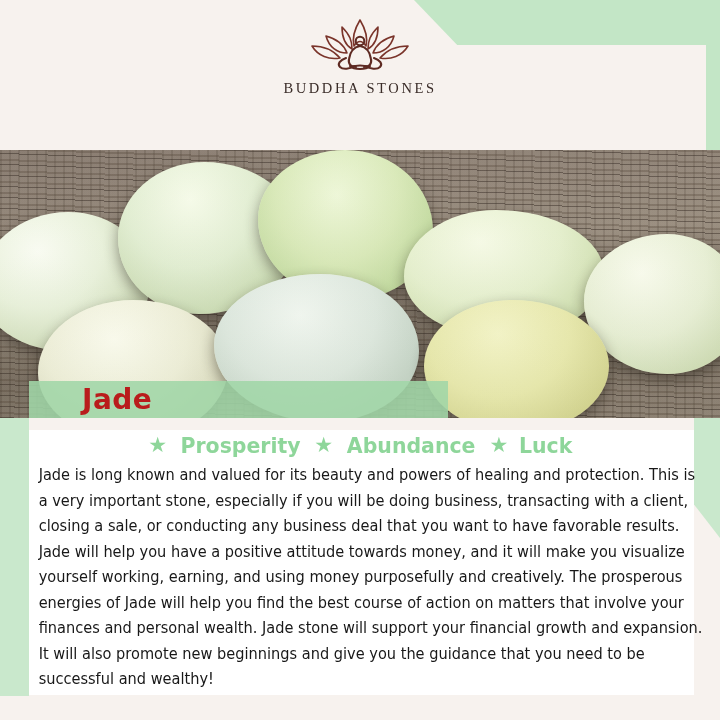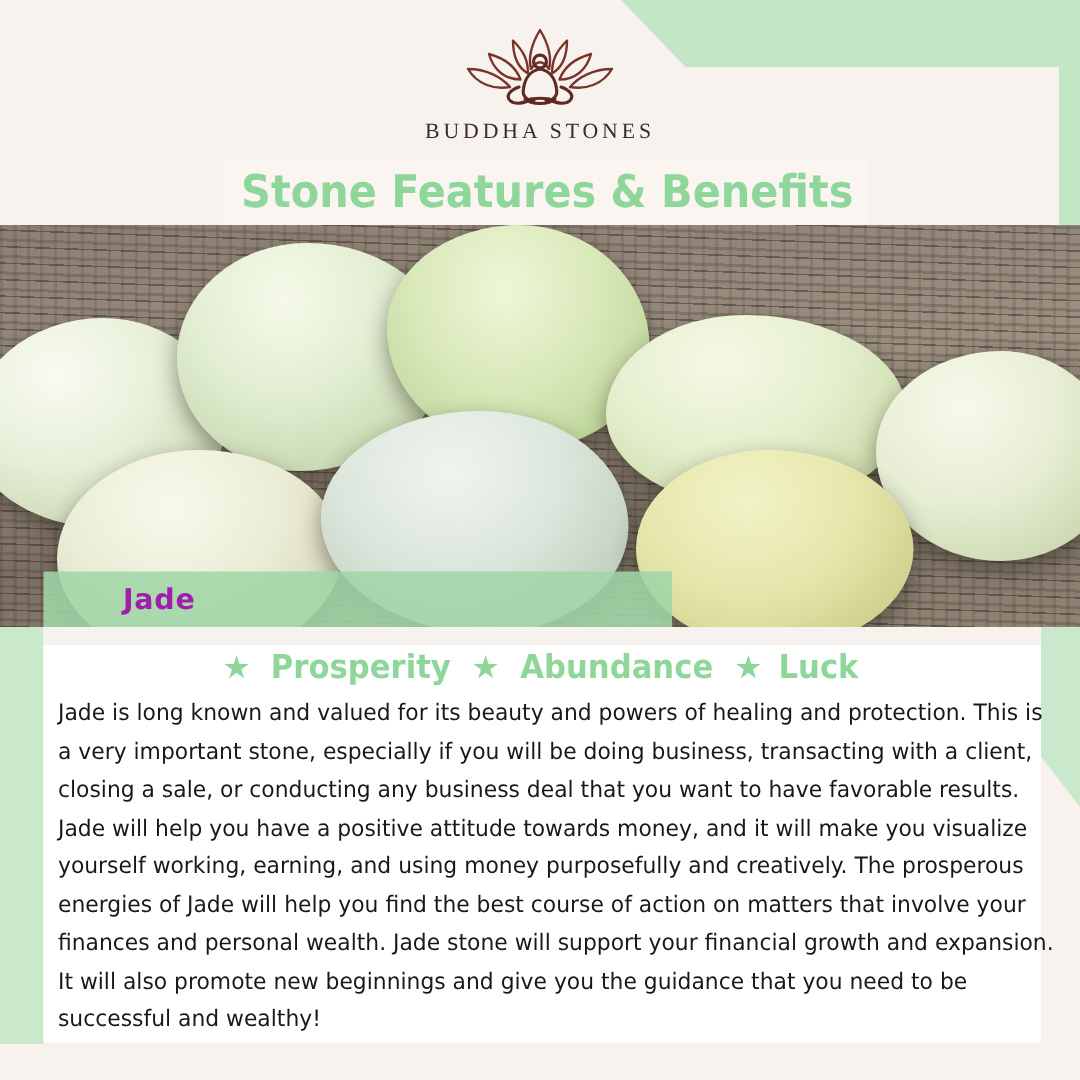--- a/index.html
+++ b/index.html
@@ -203,22 +203,22 @@
     height: 37px;
     background: rgba(161,214,167,0.88);
     display: flex;
     align-items: center;
     z-index: 5;
   }
   .jade-text {
     margin-left: 53px;
     font-family: "DejaVu Sans", sans-serif;
     font-weight: bold;
-    font-size: 19px;
-    color: #a21caf;
+    font-size: 28px;
+    color: #b91c1c;
     letter-spacing: 0.5px;
   }
 
   
   .content {
     position: absolute;
     left: 29px;
     top: 430px;
     width: 665px;
     height: 265px;
@@ -312,23 +312,20 @@
     <div class="stone s2"></div>
     <div class="stone s3"></div>
     <div class="stone s4"></div>
     <div class="stone s8"></div>
     <div class="stone s6"></div>
     <div class="stone s5"></div>
     <div class="stone s7"></div>
     <div class="photo-tint"></div>
   </div>
 
-  <div class="title-banner">
-    <span class="title-text">Stone Features &amp; Benefits</span>
-  </div>
 
   <div class="jade-bar">
     <span class="jade-text">Jade</span>
   </div>
 
   <div class="gap-cream"></div>
 
   <div class="content">
     <div class="keywords">
       <span class="kw-star">★</span>

